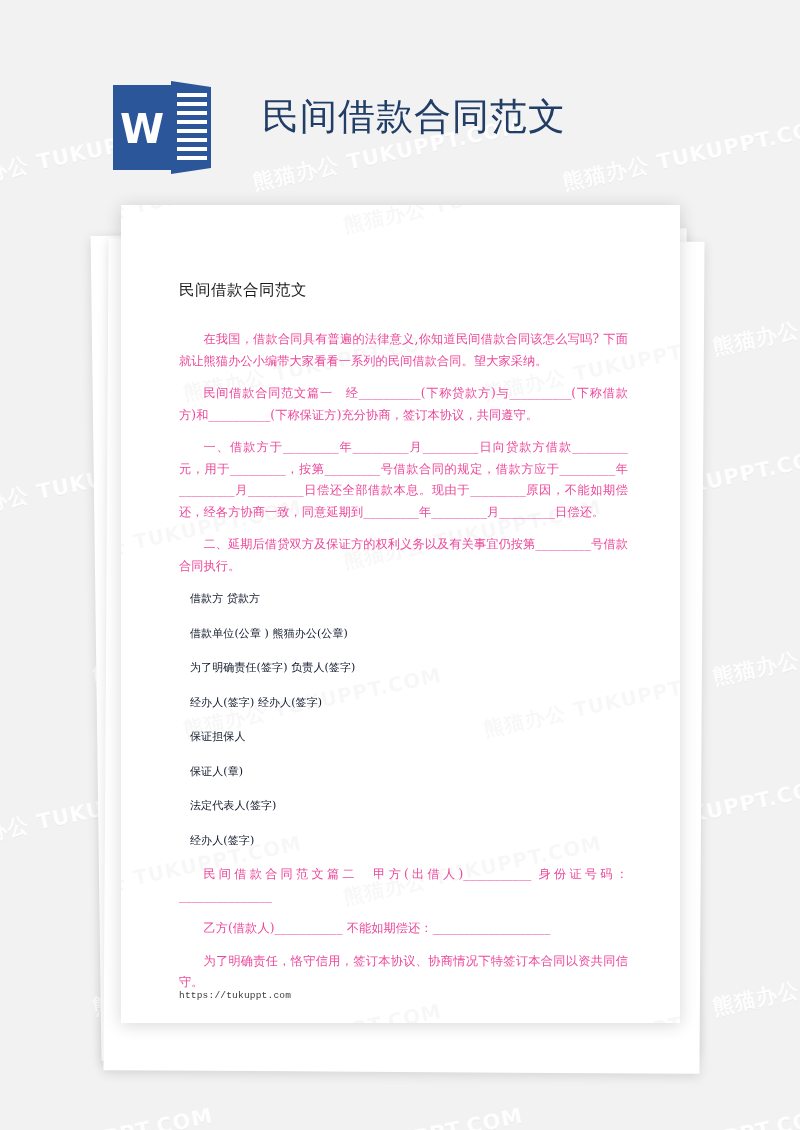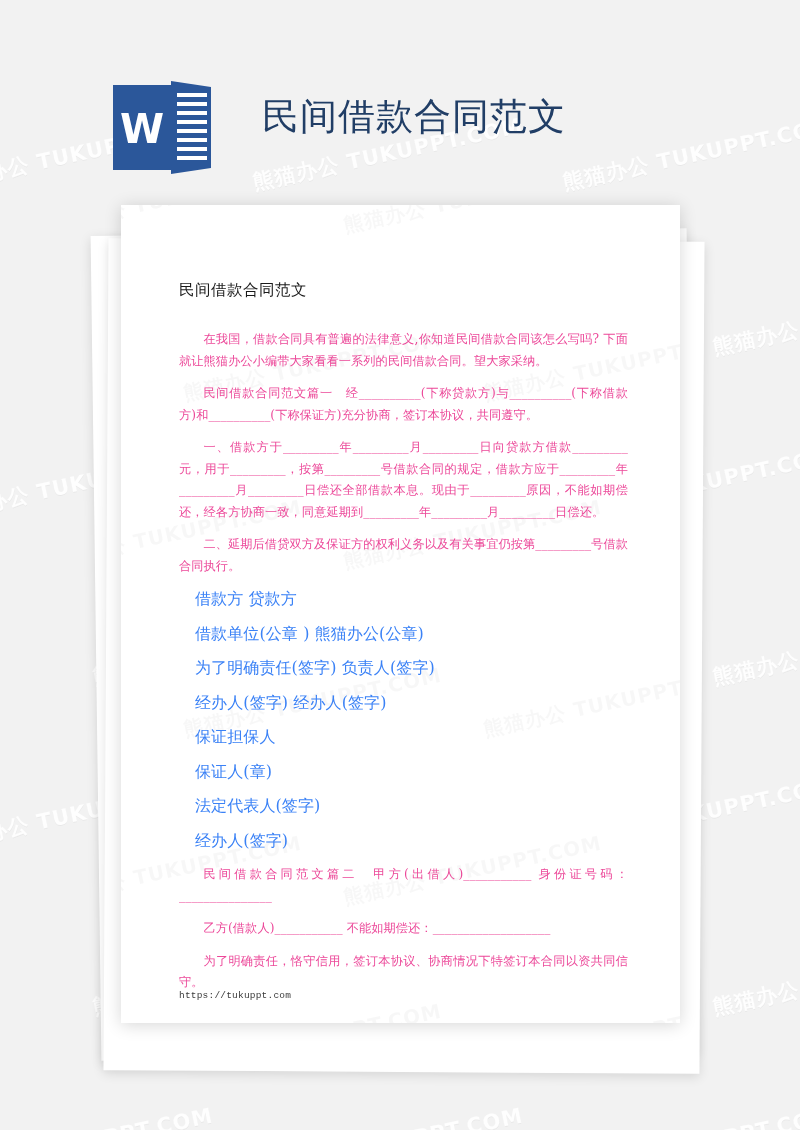--- a/index.html
+++ b/index.html
@@ -150,23 +150,23 @@
     line-height: 21.5px;
     color: #ec4899;
     margin-bottom: 11px;
     text-align: justify;
     text-justify: inter-character;
     letter-spacing: 0.1px;
   }
   .para.indent { text-indent: 2em; }
   .sig-line {
     font-family: "DejaVu Serif", "Liberation Serif", serif;
-    font-size: 16px;
+    font-size: 11px;
     line-height: 21.5px;
-    color: #3b82f6;
+    color: #0f172a;
     margin-bottom: 13px;
     text-indent: 1em;
     letter-spacing: 0.1px;
   }
 
   #page-footer {
     position: absolute;
     left: 58px;
     bottom: 22px;
     z-index: 2;

